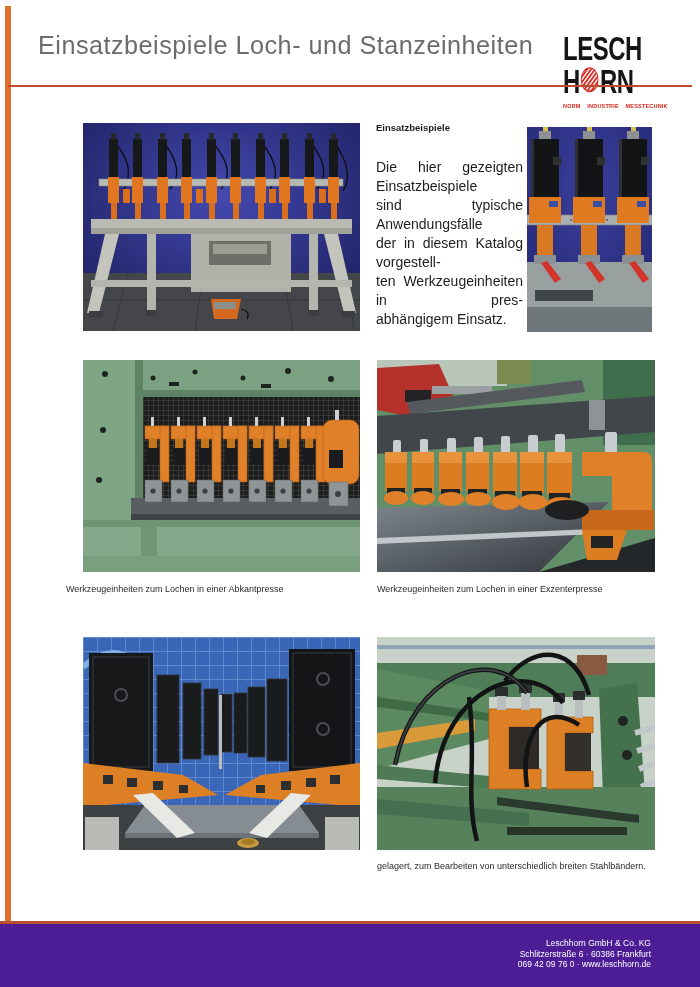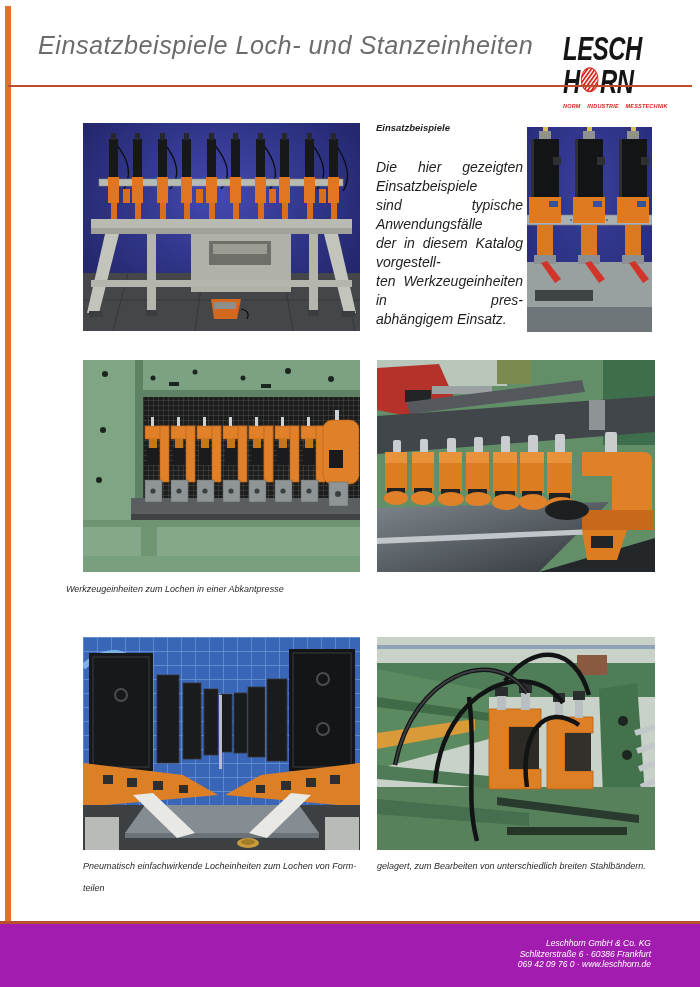--- a/index.html
+++ b/index.html
@@ -1,17 +1,17 @@
 <!DOCTYPE html>
 <html><head>
 <meta charset="utf-8">
 <style>
   html,body{margin:0;padding:0;background:#ffffff;}
   .page{position:relative;width:700px;height:987px;background:#ffffff;overflow:hidden;
-        font-family:"Liberation Sans", sans-serif;font-style:italic;}
+        font-family:"Liberation Sans", sans-serif;}
 
   
   .left-bar{position:absolute;left:5px;top:6px;width:6px;height:915px;background:#e0702a;}
 
   
   .page-title{position:absolute;left:38px;top:30px;width:520px;font-size:26px;color:#6b6c6e;
               letter-spacing:.5px;transform:scaleX(.97);transform-origin:0 0;white-space:nowrap;}
   .logo{position:absolute;left:563px;top:8px;width:100px;color:#151515;margin-top:24px;}
   .logo-line{font-weight:700;font-size:26px;line-height:26px;letter-spacing:-.5px;
              transform:scale(.92,1.28);transform-origin:0 0;white-space:nowrap;}
@@ -38,21 +38,21 @@
   .intro-line.last{text-align-last:left;}
 
   
   .caption{position:absolute;font-size:9px;color:#2a2a2c;line-height:22px;white-space:nowrap;}
   .cap3{left:66px;top:578px;}
   .cap4{left:377px;top:578px;}
   .cap5{left:83px;top:855px;}
   .cap6{left:377px;top:855px;}
 
   
-  .footer{position:absolute;left:0;top:921px;width:700px;height:66px;background:#a21caf;
+  .footer{position:absolute;left:0;top:921px;width:700px;height:66px;background:#4c1d95;
           border-top:3px solid #b8502f;box-sizing:border-box;}
   .footer-text{position:absolute;right:49px;top:14px;text-align:right;color:#ffffff;
                font-size:8.5px;line-height:10.5px;}
 </style>
 </head>
 <body>
 
 <div class="page">
 
   <div class="left-bar"></div>
@@ -464,20 +464,21 @@
         <path d="M205,92 h62 q8,0 8,10 v58 q0,10 -10,10 h-60 v-20 h30 v-34 h-30 z" fill="#e0812a"></path>
         <rect x="205" y="150" width="72" height="20" fill="#c8681a"></rect>
         <polygon points="205,170 250,170 240,200 210,200" fill="#dd7d22"></polygon>
         <rect x="214" y="176" width="22" height="12" fill="#222426"></rect>
         <ellipse cx="190" cy="150" rx="22" ry="10" fill="#1d1f21"></ellipse>
       </g>
     </svg>
   </div>
 
   <div class="caption cap3">Werkzeugeinheiten zum Lochen in einer Abkantpresse</div>
+  <div class="caption cap4">Werkzeugeinheiten zum Lochen in einer Exzenterpresse</div>
 
   <div class="photo ph5">
     <svg width="277" height="213" viewBox="0 0 277 213">
       <defs>
         <pattern id="bluegrid" width="14" height="14" patternUnits="userSpaceOnUse">
           <rect width="14" height="14" fill="#3a66b8"></rect>
           <path d="M0,0 H14 M0,0 V14" stroke="#6e95d6" stroke-width="1.4"></path>
         </pattern>
       </defs>
       <rect width="277" height="213" fill="url(#bluegrid)"></rect>
@@ -590,24 +591,20 @@
         <path d="M128,44 C156,6 198,8 212,58"></path>
         <path d="M92,60 C100,120 88,160 100,204"></path>
         <path d="M150,150 C142,96 168,64 202,88"></path>
       </g>
       <g stroke="#3c3f42" stroke-width="2" fill="none">
         <path d="M18,128 C36,36 118,8 150,56"></path>
       </g>
     </svg>
   </div>
 
-  <div class="caption cap5">
-    <div>Pneumatisch einfachwirkende Locheinheiten zum Lochen von Form-</div>
-    <div>teilen</div>
-  </div>
   <div class="caption cap6">
     <div>gelagert, zum Bearbeiten von unterschiedlich breiten Stahlbändern.</div>
   </div>
 
   <div class="footer">
     <div class="footer-text">
       <div>Leschhorn GmbH &amp; Co. KG</div>
       <div>Schlitzerstraße 6 · 60386 Frankfurt</div>
       <div>069 42 09 76 0 · www.leschhorn.de</div>
     </div>

